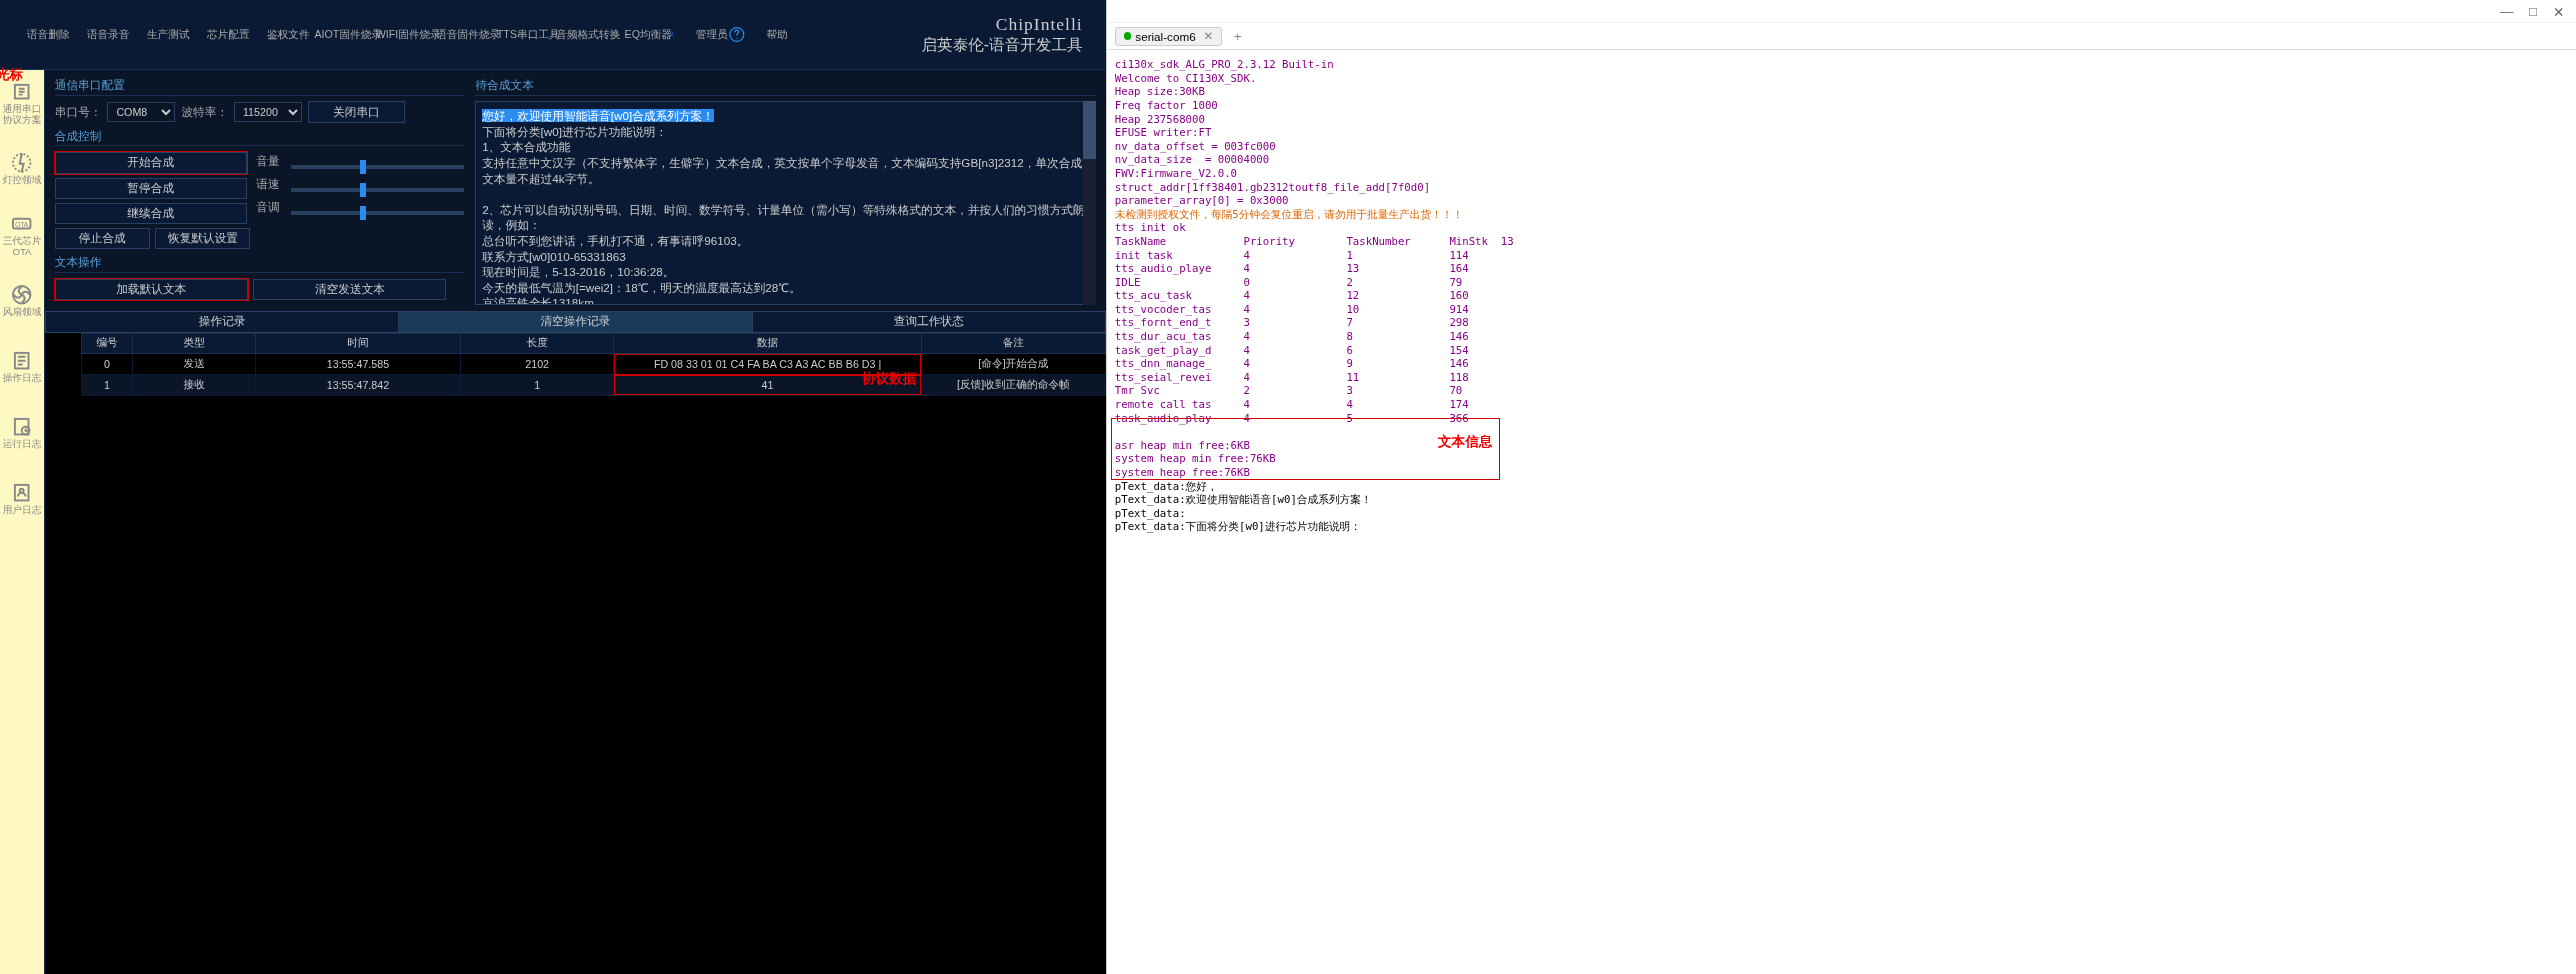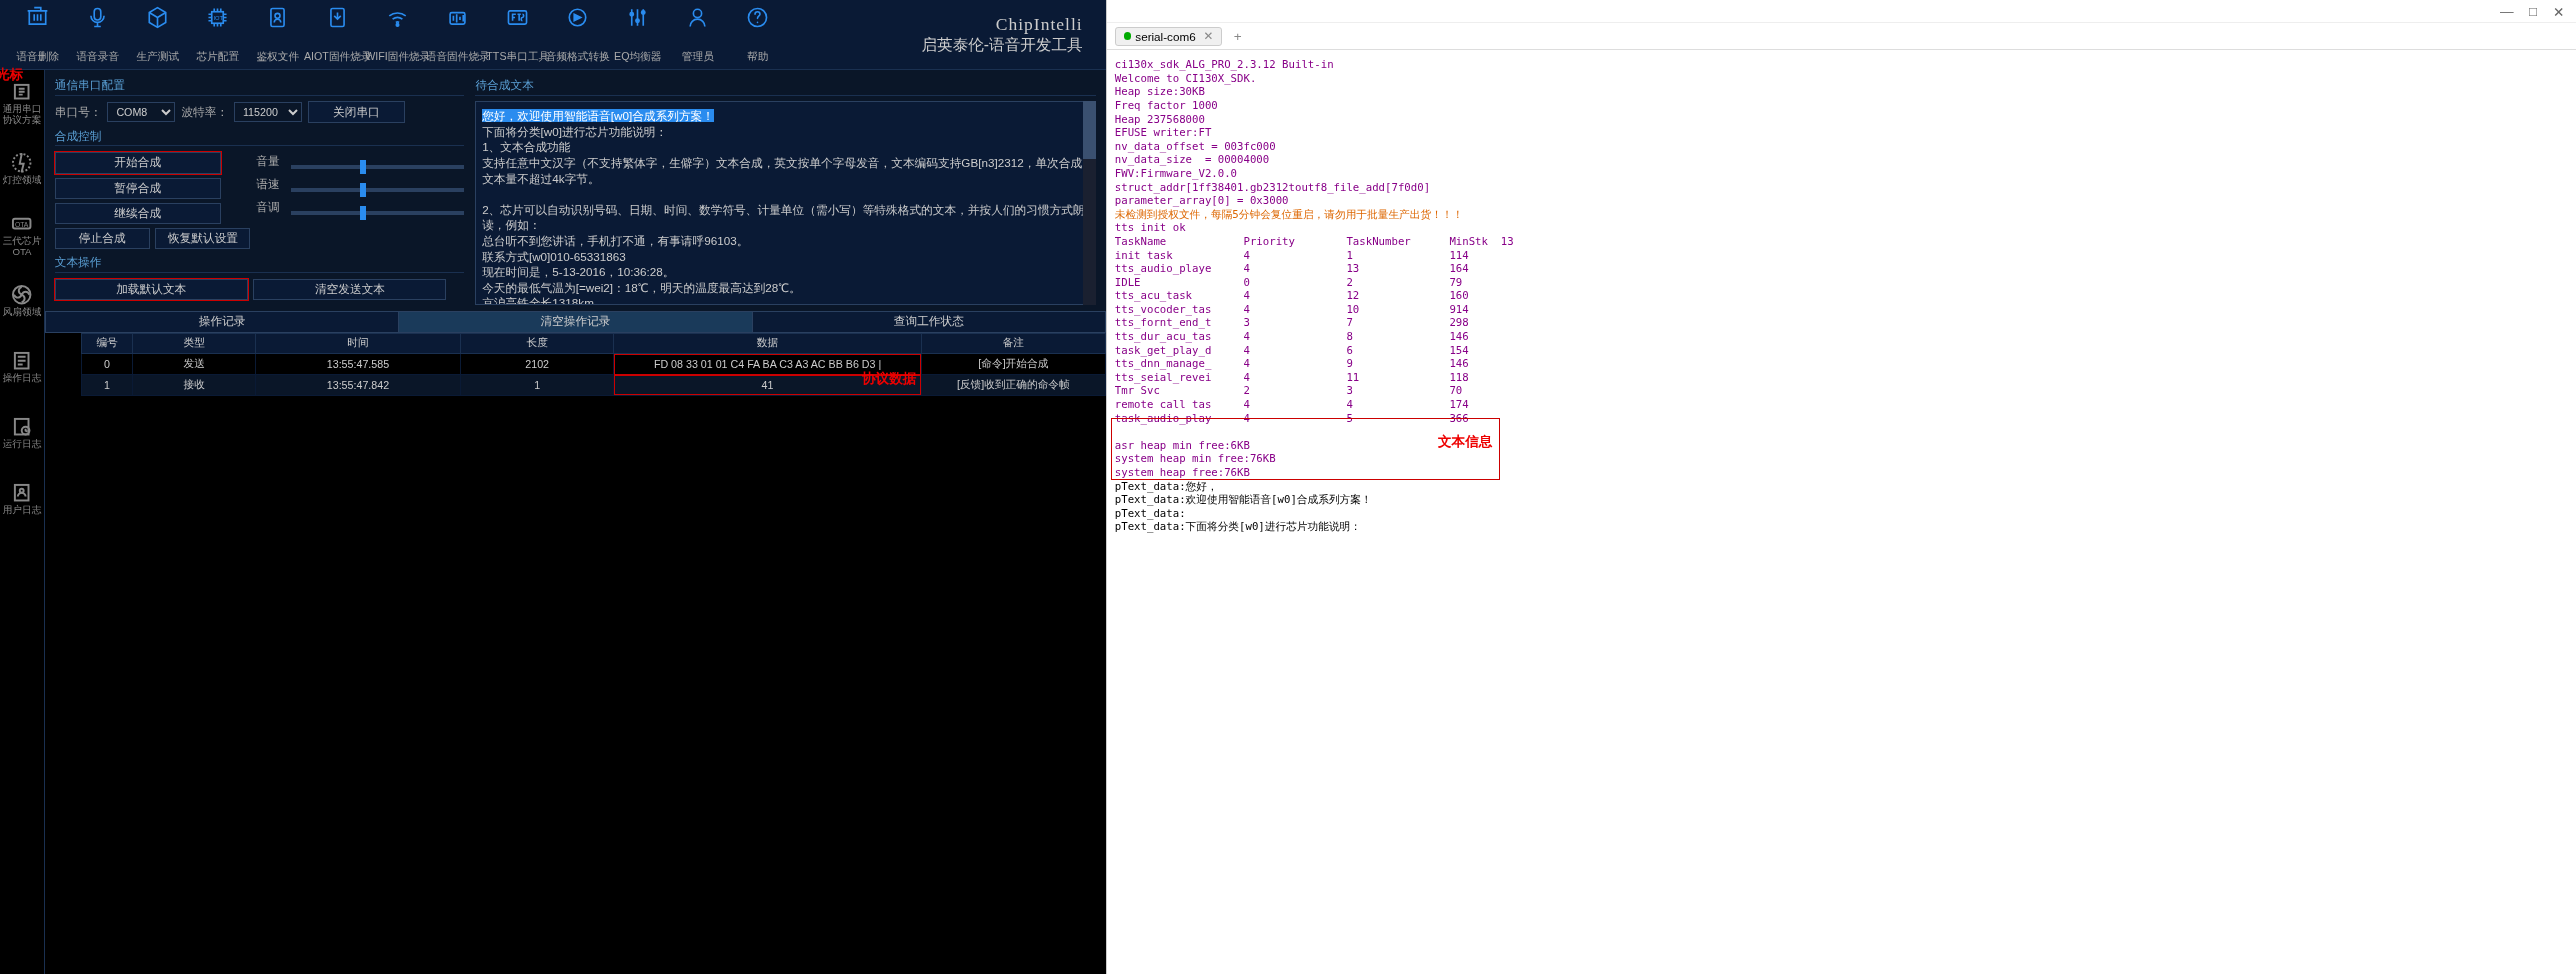--- a/index.html
+++ b/index.html
@@ -2,46 +2,46 @@
 <html><head>
 <meta charset="utf-8">
 <style>
 * { margin: 0; padding: 0; box-sizing: border-box; }
 body { font-family: "Microsoft YaHei", sans-serif; background: #000; color: #fff; display: flex; width: 2576px; height: 974px; font-size: 11.7px; overflow: hidden; }
 .app-left { width: 1106px; height: 100%; background: #0a1628; display: flex; flex-direction: column; }
 .app-right { flex: 1; background: #fff; color: #000; display: flex; flex-direction: column; border-left: 1px solid #ccc; }
 
 
 .top-toolbar { height: 70px; background: #0a1a35; display: flex; align-items: center; padding: 3.9px 7.8px; border-bottom: 1px solid #1a3050; }
-.tool-item { display: flex; flex-direction: column; align-items: center; justify-content: center; width: 60px; height: 58px; color: #2a8cef; cursor: pointer; gap: 21px; }
+.tool-item { display: flex; flex-direction: row; align-items: center; justify-content: center; width: 60px; height: 58px; color: #2a8cef; cursor: pointer; gap: 21px; }
 .tool-item svg { width: 27px; height: 27px; stroke: #2a8cef; fill: none; stroke-width: 2; }
 .tool-item span { font-size: 10.7px; color: #aaa; white-space: nowrap; }
 .brand { margin-left: auto; text-align: right; color: #ccc; padding-right: 15.6px; }
 .brand .line1 { font-size: 17.5px; font-family: serif; letter-spacing: 1px; }
 .brand .line2 { font-size: 15.6px; }
 
 
 .body-row { flex: 1; display: flex; min-height: 0; }
-.left-sidebar { width: 45px; background: #000000; border-right: 1px solid #1a3050; display: flex; flex-direction: column; }
+.left-sidebar { width: 45px; background: #fef9c3; border-right: 1px solid #1a3050; display: flex; flex-direction: column; }
 .side-item { display: flex; flex-direction: column; align-items: center; justify-content: center; height: 66px; color: #888; cursor: pointer; gap: 1.9px; }
 .side-item svg { width: 21.4px; height: 21.4px; stroke: #888; fill: none; stroke-width: 2; }
 .side-item span { font-size: 9.7px; text-align: center; line-height: 10.7px; }
 
 
 .main { flex: 1; display: flex; flex-direction: column; background: #0a1628; min-width: 0; }
 .config-row { display: flex; gap: 11.7px; padding: 5.8px 9.7px; }
 .config-left { width: 409px; }
 .config-right { flex: 1; display: flex; flex-direction: column; }
 
 .group-title { color: #5a9fd4; font-size: 11.7px; padding: 1.9px 0; border-bottom: 1px solid #1a3050; margin-bottom: 5.8px; }
 .row { display: flex; align-items: center; gap: 5.8px; margin-bottom: 3.9px; }
 .label { color: #aaa; font-size: 11.7px; width: 47px; text-align: center; }
 .combo { background: #0a1628; border: 1px solid #2a4060; color: #ccc; height: 19.5px; width: 68px; padding: 0 3.9px; font-size: 10.7px; }
 .btn { background: #0a1a35; border: 1px solid #2a4060; color: #ccc; height: 21.4px; display: flex; align-items: center; justify-content: center; cursor: pointer; font-size: 11.7px; }
-.btn-wide { width: 166px; }
+.btn-wide { width: 192px; }
 .btn-half { width: 95px; }
 .btn-full { width: 193px; }
 .redbox { outline: 1.9px solid #c00; }
 
 .slider-row { display: flex; align-items: flex-end; gap: 5.8px; margin-bottom: 3.9px; }
 .slider-row .sl-label { color: #aaa; font-size: 11.7px; width: 29px; }
 .slider { flex: 1; height: 3.9px; background: #2a4060; position: relative; }
 .slider .thumb { position: absolute; top: -4.9px; width: 5.8px; height: 13.6px; background: #2a8cef; left: 40%; }
 
 .controls-grid { display: flex; gap: 5.8px; }

